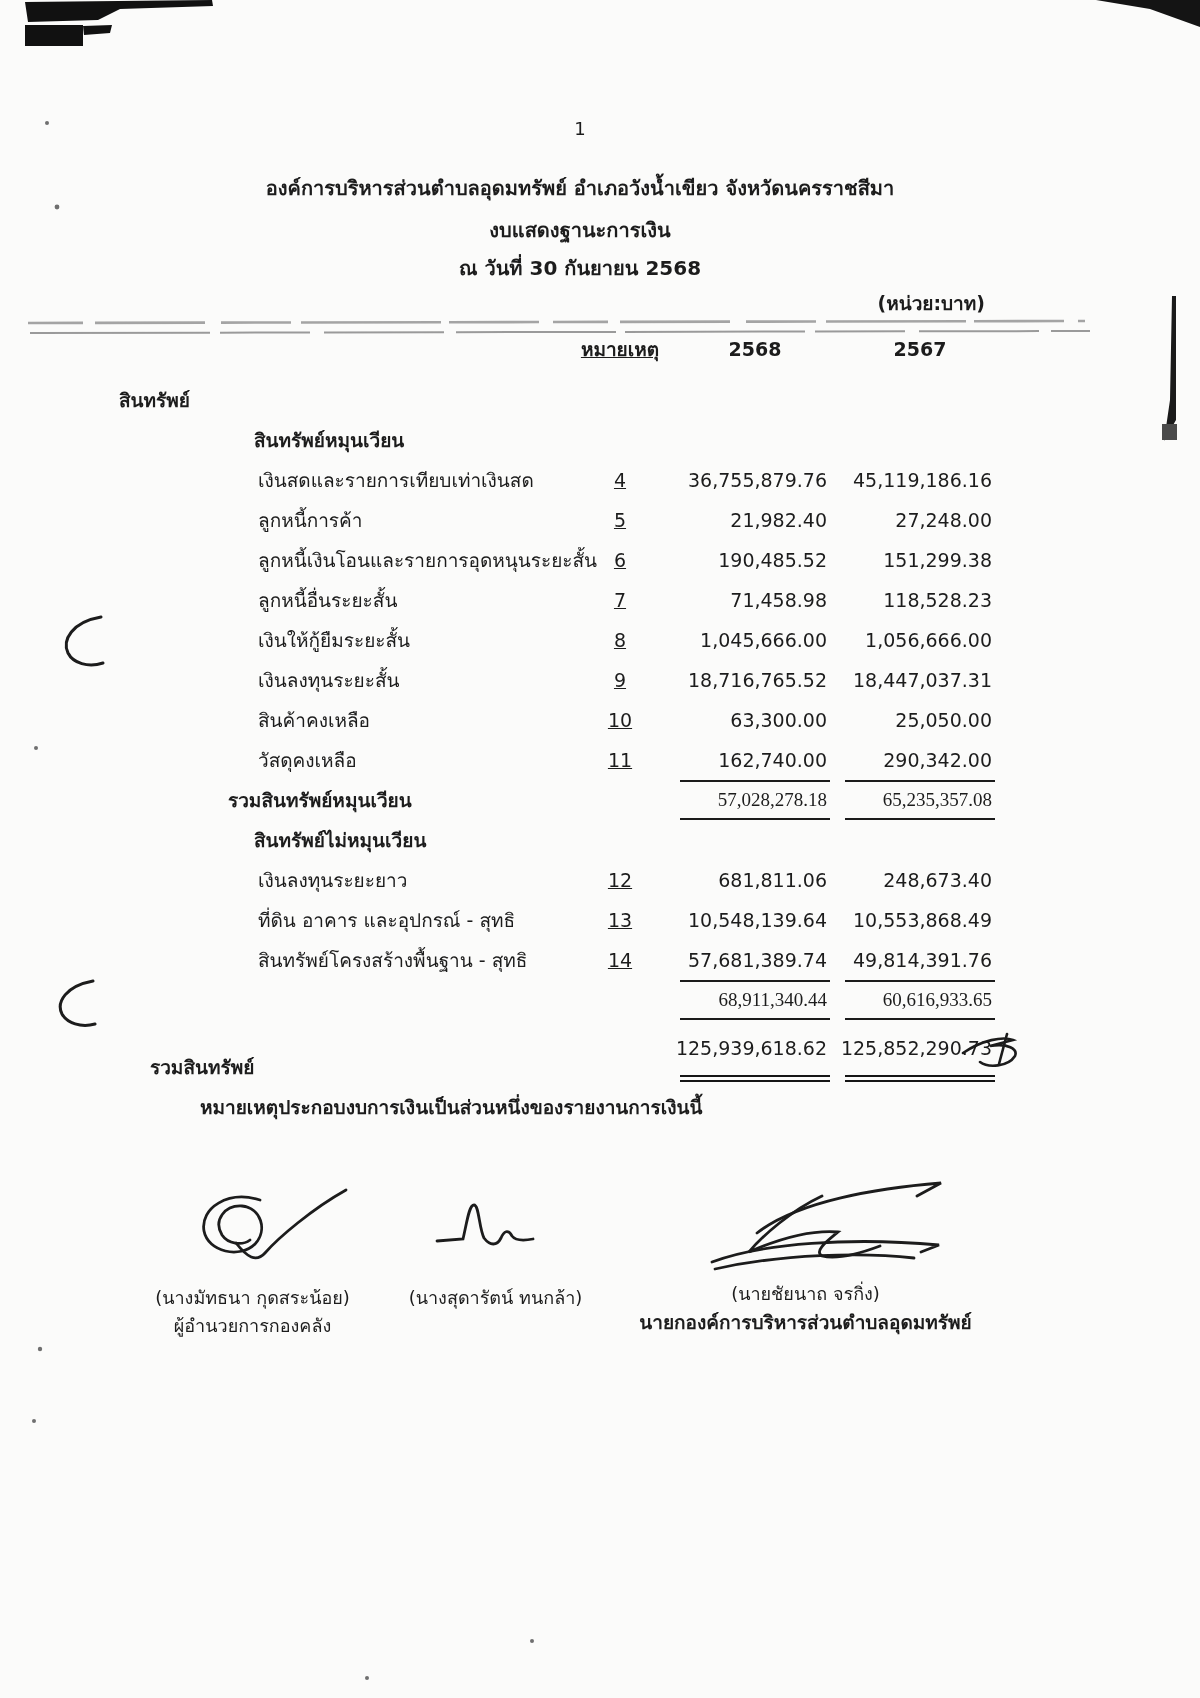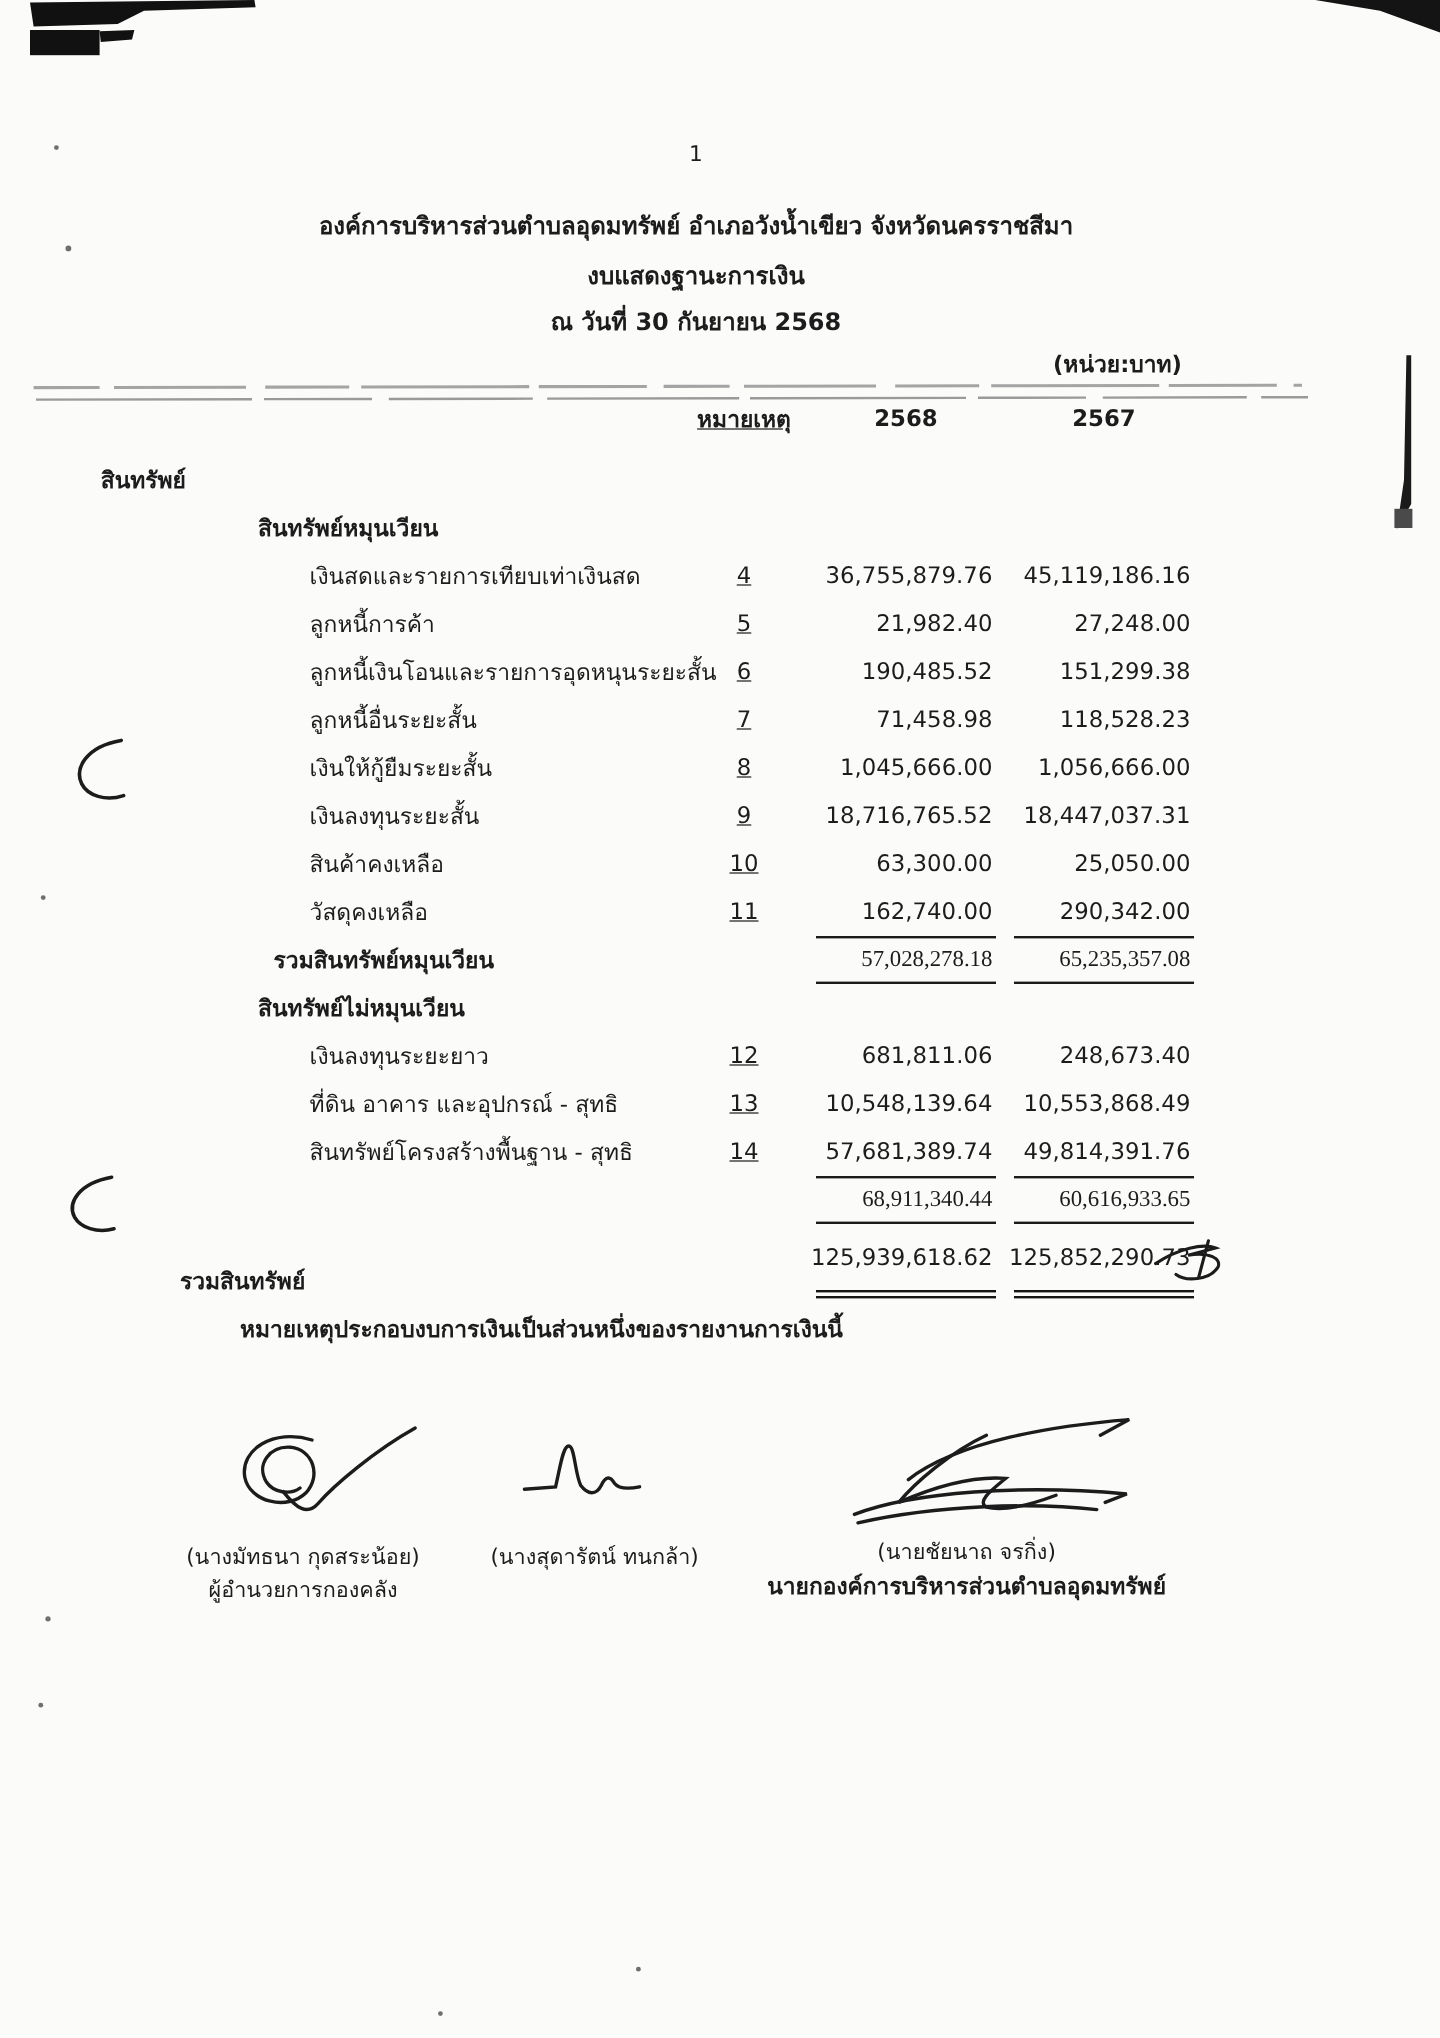--- a/index.html
+++ b/index.html
@@ -29,22 +29,22 @@
     font-size:19px;
   }
   .trow.hdr{height:28px;font-weight:600;}
   .trow.first{margin-top:18px;}
   .c-label{grid-column:1;white-space:nowrap;}
   .c-note{grid-column:2;text-align:center;text-decoration:underline;}
   .c-a1{grid-column:4;}
   .c-a2{grid-column:6;}
   .amt{height:100%;display:flex;align-items:center;justify-content:flex-end;padding-right:3px;box-sizing:border-box;}
   .hdr .c-a1,.hdr .c-a2{text-align:center;}
-  .h1 .c-label{padding-left:84px;font-weight:700;}
-  .h2 .c-label{padding-left:215px;font-weight:700;}
+  .h1 .c-label{padding-left:119px;font-weight:700;}
+  .h2 .c-label{padding-left:215px;font-weight:700;margin-left:39px;}
   .item .c-label{padding-left:258px;}
   .total .c-label{padding-left:228px;font-weight:700;}
   .grand .c-label{padding-left:150px;font-weight:700;margin-top:32px;}
   .total .amt{border-top:2.5px solid #1b1b1b;border-bottom:2.5px solid #1b1b1b;font-family:Liberation Serif, serif;}
   .grand .amt{border-bottom:7px double #151515;}
 
   .footnote{top:1092px;left:200px;font-size:19px;font-weight:700;}
 
   .sig-block{position:absolute;text-align:center;font-size:18px;line-height:1.55;margin-top:28px;}
   .sig1{top:1256px;left:135px;width:235px;}

